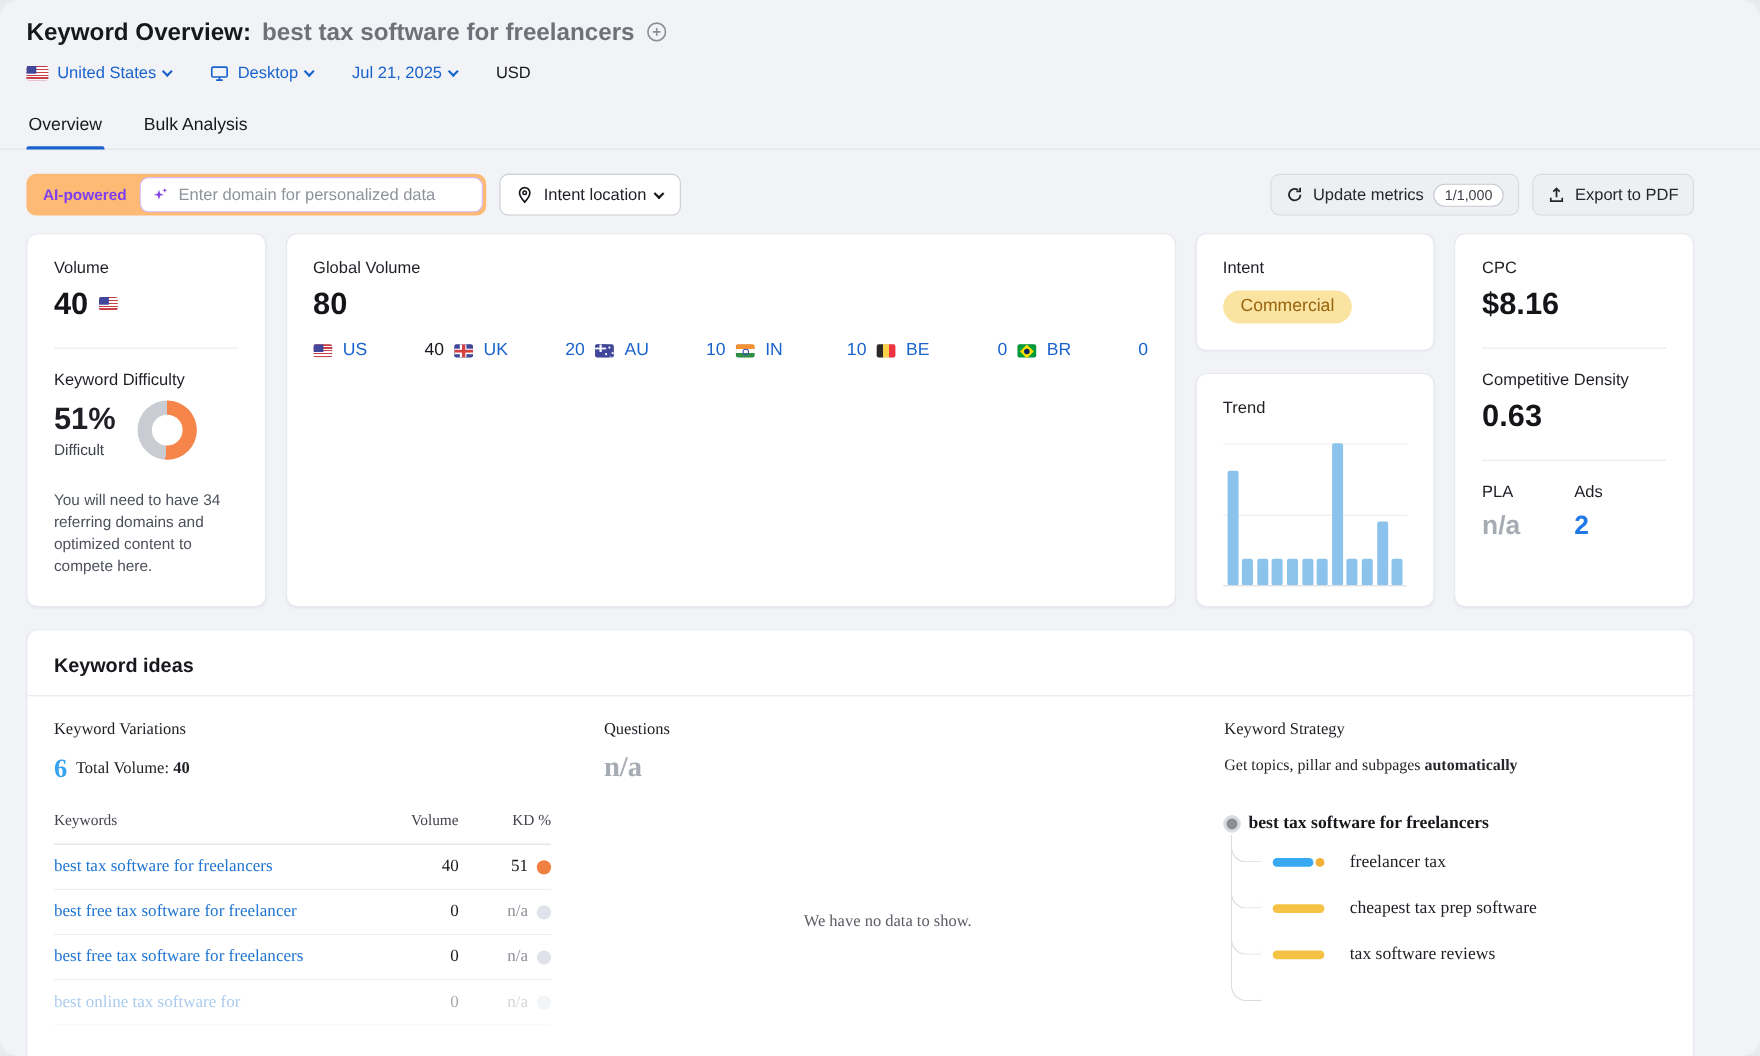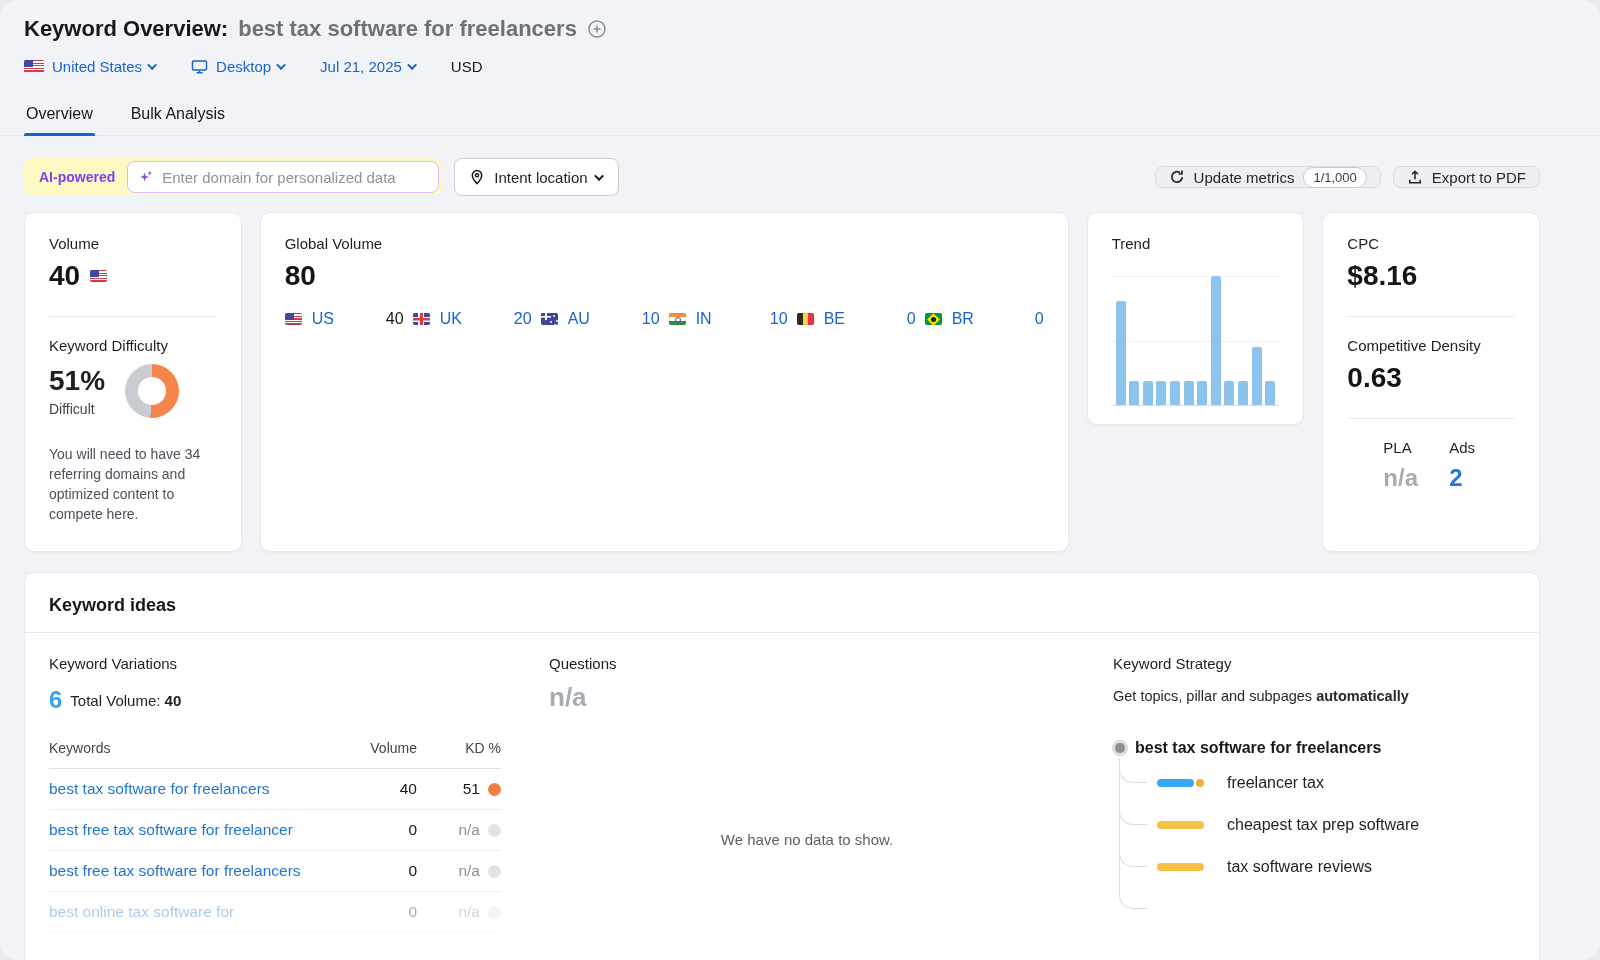--- a/index.html
+++ b/index.html
@@ -21,32 +21,32 @@
   .chev { width:7px; height:7px; border-left:2px solid #1a63cc; border-bottom:2px solid #1a63cc;
           transform:rotate(-45deg) translateY(-2px); display:inline-block; }
   
   .tabs-row { display:flex; gap:34px; padding:0 24px; margin-top:20px; border-bottom:1px solid #e3e5ea; }
   .tab { font-size:16px; color:#17181c; padding:10px 2px 12px; cursor:pointer; position:relative; }
   .tab.active::after { content:""; position:absolute; left:0; right:0; bottom:-1px; height:3px;
           background:#1a63cc; border-radius:2px 2px 0 0; }
   
   .toolbar { display:flex; justify-content:space-between; align-items:center; margin:22px 60px 0 24px; }
   .toolbar-left { display:flex; gap:12px; align-items:center; }
-  .ai-group { display:flex; align-items:center; background:#fef9c3; border-radius:9px; padding:3px; }
+  .ai-group { display:flex; align-items:center; background:#fdba74; border-radius:9px; padding:3px; }
   .ai-badge { color:#7e3ff2; font-size:14px; font-weight:600; padding:0 12px; }
   .input-wrap { display:flex; align-items:center; background:#fff; border:1px solid #d4bcf8;
           border-radius:8px; height:32px; padding:0 10px; gap:8px; width:312px; }
   .domain-input { border:none; outline:none; font-size:15px; color:#33353b; width:100%;
           font-family:"Liberation Sans", sans-serif; background:transparent; }
   .domain-input::placeholder { color:#8e939b; }
   .btn-outline { display:flex; align-items:center; gap:9px; background:#fff; border:1px solid #c9ccd3;
           border-radius:8px; height:38px; padding:0 14px; font-size:15px; color:#1e1f24; cursor:pointer; }
   .toolbar-right { display:flex; gap:12px; align-items:center; }
   .btn-gray { display:flex; align-items:center; gap:9px; background:#edeff3; border:1px solid #d8dbe0;
-          border-radius:8px; height:22px; padding:0 13px; font-size:15px; color:#26272c; cursor:pointer; }
+          border-radius:8px; height:38px; padding:0 13px; font-size:15px; color:#26272c; cursor:pointer; }
   .quota-pill { background:#fff; border:1px solid #c6cad0; border-radius:999px; font-size:13px;
           color:#3c3f45; padding:2px 9px; }
   
   .cards { display:grid; grid-template-columns:repeat(4,1fr); gap:18px; margin:16px 60px 0 24px; height:340px; }
   .card { background:#fff; border:1px solid #e7e9ee; border-radius:10px; box-shadow:0 1px 2px rgba(20,24,40,.04); }
   .card-pad { padding:22px 24px; }
   .metric-label { font-size:15px; color:#1e1f24; }
   .metric-value { font-size:28px; font-weight:700; color:#141518; margin-top:8px; display:flex; align-items:center; gap:10px; }
   .hr { border:none; border-top:1px solid #e8eaee; margin:24px 0 20px; }
   .kd-row { display:flex; align-items:center; gap:20px; margin-top:10px; }
@@ -71,31 +71,31 @@
   .intent-badge { display:inline-block; margin-top:12px; background:#fbe3a2; color:#96650e;
           font-size:16px; padding:6px 16px; border-radius:999px; }
   .trend-card { height:213px; }
   .trend-chart { position:relative; height:130px; margin-top:24px; }
   .gridline { position:absolute; left:0; right:0; height:1px; background:#eceef2; }
   .gridline.top { top:0; } .gridline.mid { top:50%; }
   .baseline { position:absolute; left:0; right:0; bottom:0; height:1px; background:#d7dade; }
   .tbars { position:absolute; inset:0 4px 1px; display:flex; justify-content:space-between; align-items:flex-end; }
   .tbar { width:10px; background:#8cc3ec; border-radius:2px 2px 1px 1px; }
   
-  .pla-ads { display:flex; margin-top:2px;margin-left:36px; }
+  .pla-ads { display:flex; margin-top:2px; }
   .pla-col { width:50%; }
   .sub-label { font-size:15px; color:#1e1f24; }
   .na-val { font-size:24px; font-weight:700; color:#a7abb3; margin-top:8px; }
   .ads-val { font-size:24px; font-weight:700; color:#2178e8; margin-top:8px; }
   
   .ideas-card { margin:20px 60px 0 24px; height:500px; background:#fff; border:1px solid #e7e9ee;
           border-radius:10px; box-shadow:0 1px 2px rgba(20,24,40,.04); overflow:hidden; }
   .ideas-header { padding:22px 24px 16px; border-bottom:1px solid #e6e8ed; }
   .ideas-title { font-size:18px; font-weight:700; color:#17181c; }
-  .ideas-body { display:grid; grid-template-columns:452px 516px 1fr; column-gap:48px; padding:22px 24px; }
+  .ideas-body { display:grid; grid-template-columns:452px 516px 1fr; column-gap:48px; padding:22px 24px;font-family:Liberation Serif, serif; }
   .col-label { font-size:15px; color:#1e1f24; }
   .var-count-row { margin-top:14px; font-size:15px; display:flex; align-items:center; gap:8px; }
   .var-count { font-size:24px; font-weight:700; color:#36a3f0; }
   .var-total b { font-weight:700; }
   .kw-table { margin-top:26px; }
   .kw-thead, .kw-tr { display:grid; grid-template-columns:1fr 62px 84px; align-items:center; }
   .kw-thead { font-size:14px; color:#42454d; padding-bottom:12px; border-bottom:1px solid #dcdfe4; }
   .kw-th-vol, .kw-th-kd { text-align:right; }
   .kw-tr { height:41px; border-bottom:1px solid #eceef2; font-size:15.5px; }
   .kw-link { color:#2176d2; cursor:pointer; white-space:nowrap; overflow:hidden; text-overflow:ellipsis; }
@@ -316,20 +316,24 @@
           <span class="gv-code">BR</span>
           <span class="gv-bar">
               <span class="gv-seg light" style="width: 1.5%;"></span>
             </span>
           <span class="gv-val">0</span>
         </div>
       </div>
     </div>
 
     <div class="stack">
+      <div class="card card-pad intent-card">
+        <div class="metric-label">Intent</div>
+        <span class="intent-badge">Commercial</span>
+      </div>
       <div class="card card-pad trend-card">
         <div class="metric-label">Trend</div>
         <div class="trend-chart">
           <div class="gridline top"></div>
           <div class="gridline mid"></div>
           <div class="tbars">
             <span class="tbar" style="height: 81%;"></span>
             <span class="tbar" style="height: 19%;"></span>
             <span class="tbar" style="height: 19%;"></span>
             <span class="tbar" style="height: 19%;"></span>

